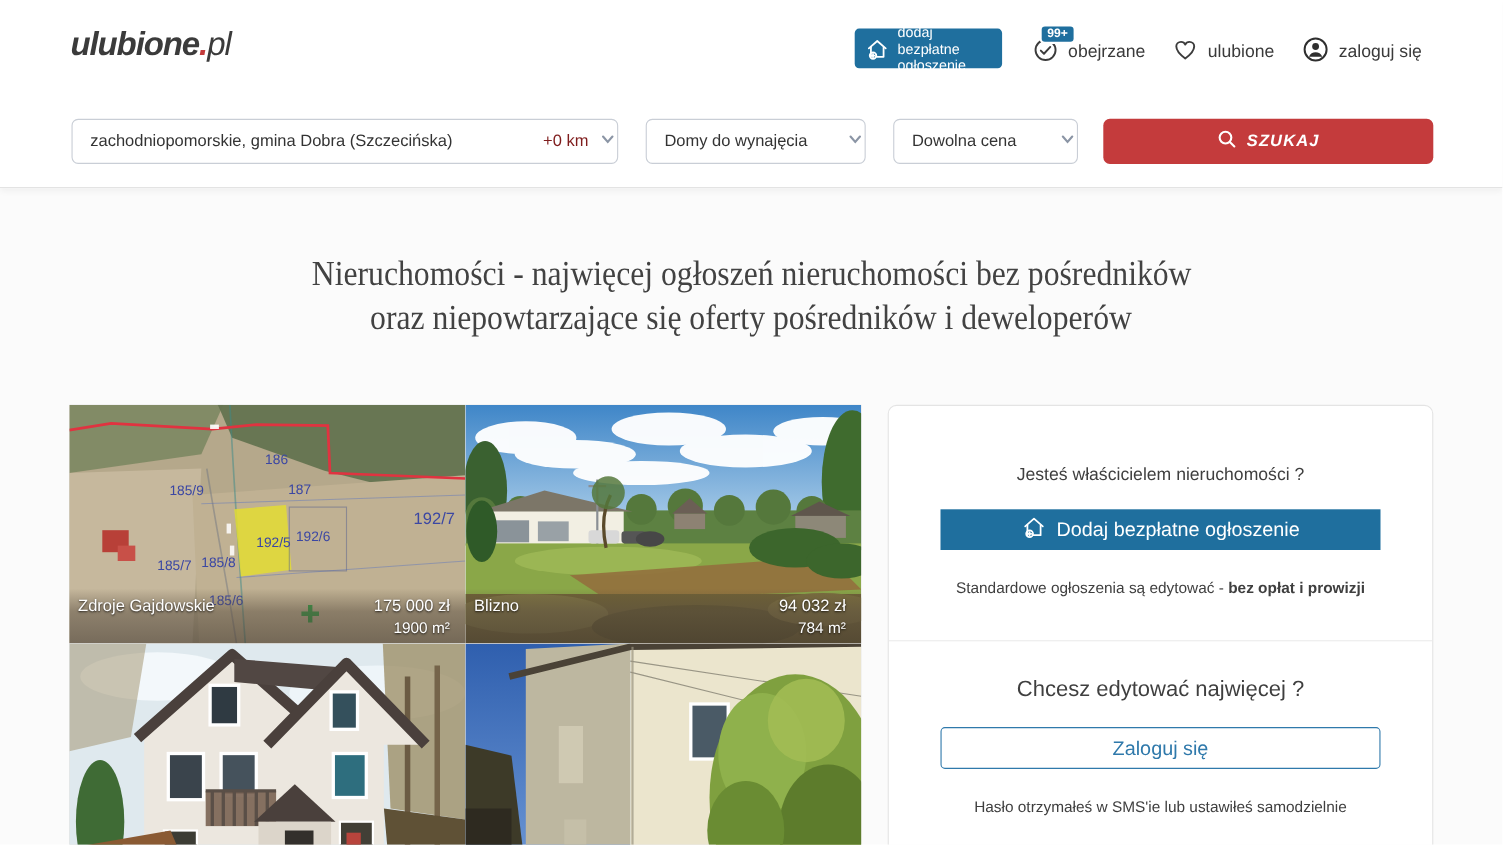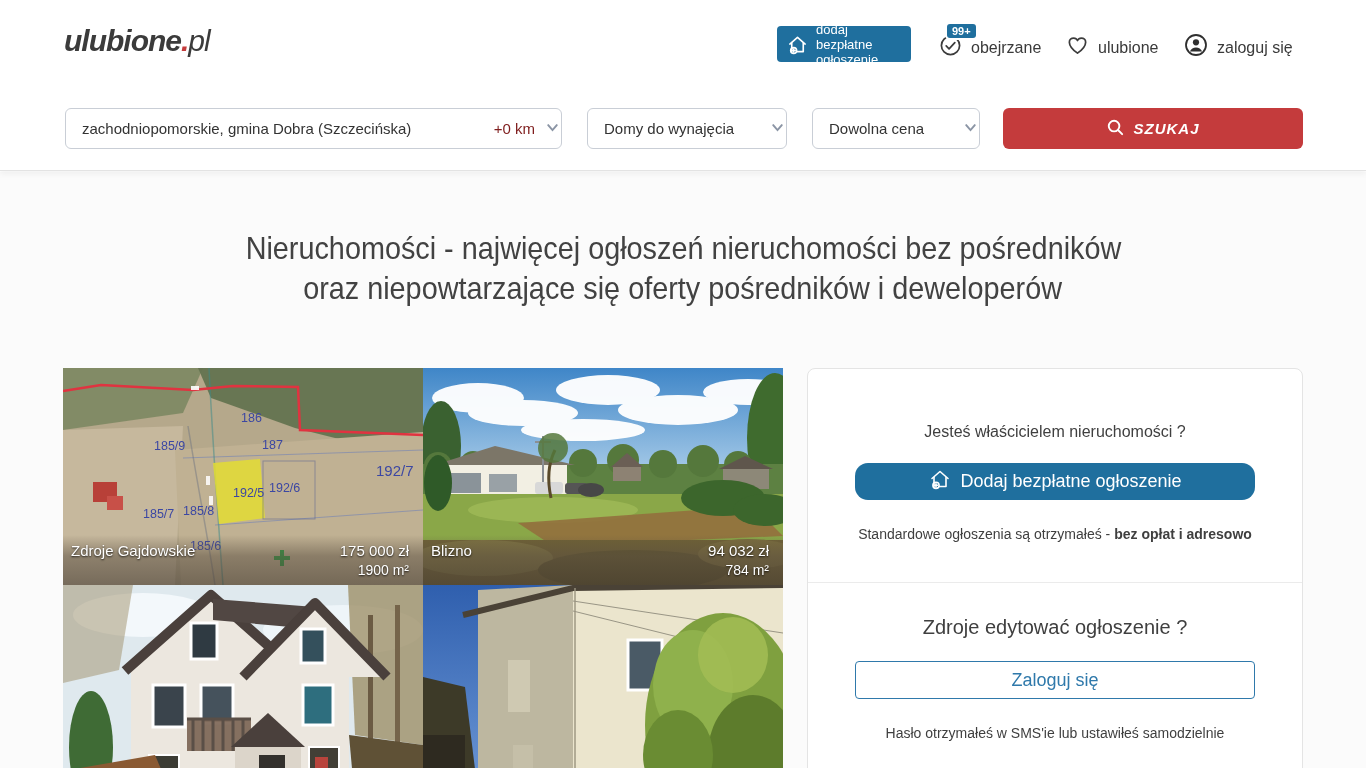--- a/index.html
+++ b/index.html
@@ -40,21 +40,21 @@
   .sel .radius { margin-left:auto; color:#7f1d1d; padding-right:10px; }
   .sel .chev   { flex:none; }
   .sel-type .chev, .sel-price .chev { margin-left:auto; }
   .szukaj { position:absolute; left:938px; top:0; width:300px; height:41px; background:#c43b3c;
             border:none; border-radius:6px; color:#fff; font-weight:bold; font-size:15px;
             letter-spacing:1px; display:flex; align-items:center; justify-content:center; gap:8px;
             cursor:pointer; font-family:"Liberation Sans",sans-serif;font-style:italic; }
 
   
   .main-area { position:absolute; left:0; top:172px; width:100%; height:596px; background:#fbfbfb; }
-  .hero { position:absolute; left:0; top:228px; width:100%; text-align:center; color:#424242; z-index:1; }
+  .hero { position:absolute; left:0; top:228px; width:100%; text-align:center; color:#424242; z-index:1;font-family:Liberation Serif, serif; }
   .hero .line { display:block; font-size:32px; line-height:40px; font-weight:400; }
   .hero .line > span { display:inline-block; transform:scaleX(.9); white-space:nowrap; }
 
   
   .cards { position:absolute; left:63px; top:368px; width:720px; height:434px; }
   .card { position:absolute; width:360px; height:217px; overflow:hidden; cursor:pointer; background:#ddd; }
   .card-1 { left:0; top:0; } .card-2 { left:360px; top:0; }
   .card-3 { left:0; top:217px; } .card-4 { left:360px; top:217px; }
   .card svg { display:block; }
   .ov { position:absolute; left:0; right:0; bottom:0; display:flex; justify-content:space-between;
@@ -63,21 +63,21 @@
   .ov .nm { font-size:15px; line-height:20px; color:#fff; text-shadow:0 1px 2px rgba(0,0,0,.8); }
   .ov .rt { text-align:right; color:#fff; text-shadow:0 1px 2px rgba(0,0,0,.8); }
   .ov .pr { font-size:15px; line-height:20px; }
   .ov .ar { font-size:14px; line-height:19px; }
 
   
   .side { position:absolute; left:807px; top:368px; width:496px; height:560px; background:#fff;
           border:1px solid #e4e4e4; border-radius:8px; text-align:center; }
   .side-title { margin-top:54px; font-size:16px; color:#3f3f3f; }
   .side-btn-blue { display:flex; align-items:center; justify-content:center; gap:8px; width:400px;
-                   height:37px; margin:22px auto 0; background:#1f6f9e; border:none; border-radius:13px;
+                   height:37px; margin:22px auto 0; background:#1f6f9e; border:none; border-radius:0;
                    color:#fff; font-size:18px; cursor:pointer; font-family:"Liberation Sans",sans-serif; }
   .side-note { margin-top:26px; font-size:14px; color:#3f3f3f; }
   .side-note b { font-weight:bold; }
   .side-divider { height:1px; background:#ebebeb; margin-top:40px; }
   .side-title2 { margin-top:33px; font-size:20px; color:#3f3f3f; }
   .side-btn-outline { display:flex; align-items:center; justify-content:center; width:400px; height:38px;
                       margin:22px auto 0; background:#fff; border:1px solid #2f79ab; border-radius:4px;
                       color:#2f79ab; font-size:18px; cursor:pointer; font-family:"Liberation Sans",sans-serif; }
   .side-note2 { margin-top:26px; font-size:14px; color:#3f3f3f; }
 
@@ -368,26 +368,26 @@
             <path d="M6 10.5 V19.5"></path>
             <path d="M18 10.5 V19.5 H11.5"></path>
           <circle cx="8" cy="18.3" r="3.1"></circle>
             <path d="M8 16.7 v3.2 M6.4 18.3 h3.2"></path>
         </svg>
       </span>
       <span>Dodaj bezpłatne ogłoszenie</span>
     </button>
 
     <div class="side-note">
-      <span>Standardowe ogłoszenia są otrzymałeś - </span><b>bez opłat i adresowo</b>
+      <span>Standardowe ogłoszenia są edytować - </span><b>bez opłat i prowizji</b>
     </div>
 
     <div class="side-divider"></div>
 
-    <div class="side-title2">Zdroje edytować ogłoszenie ?</div>
+    <div class="side-title2">Chcesz edytować najwięcej ?</div>
 
     <button class="side-btn-outline">
       <span>Zaloguj się</span>
     </button>
 
     <div class="side-note2">Hasło otrzymałeś w SMS'ie lub ustawiłeś samodzielnie</div>
   </aside>
 
 </div>
 

